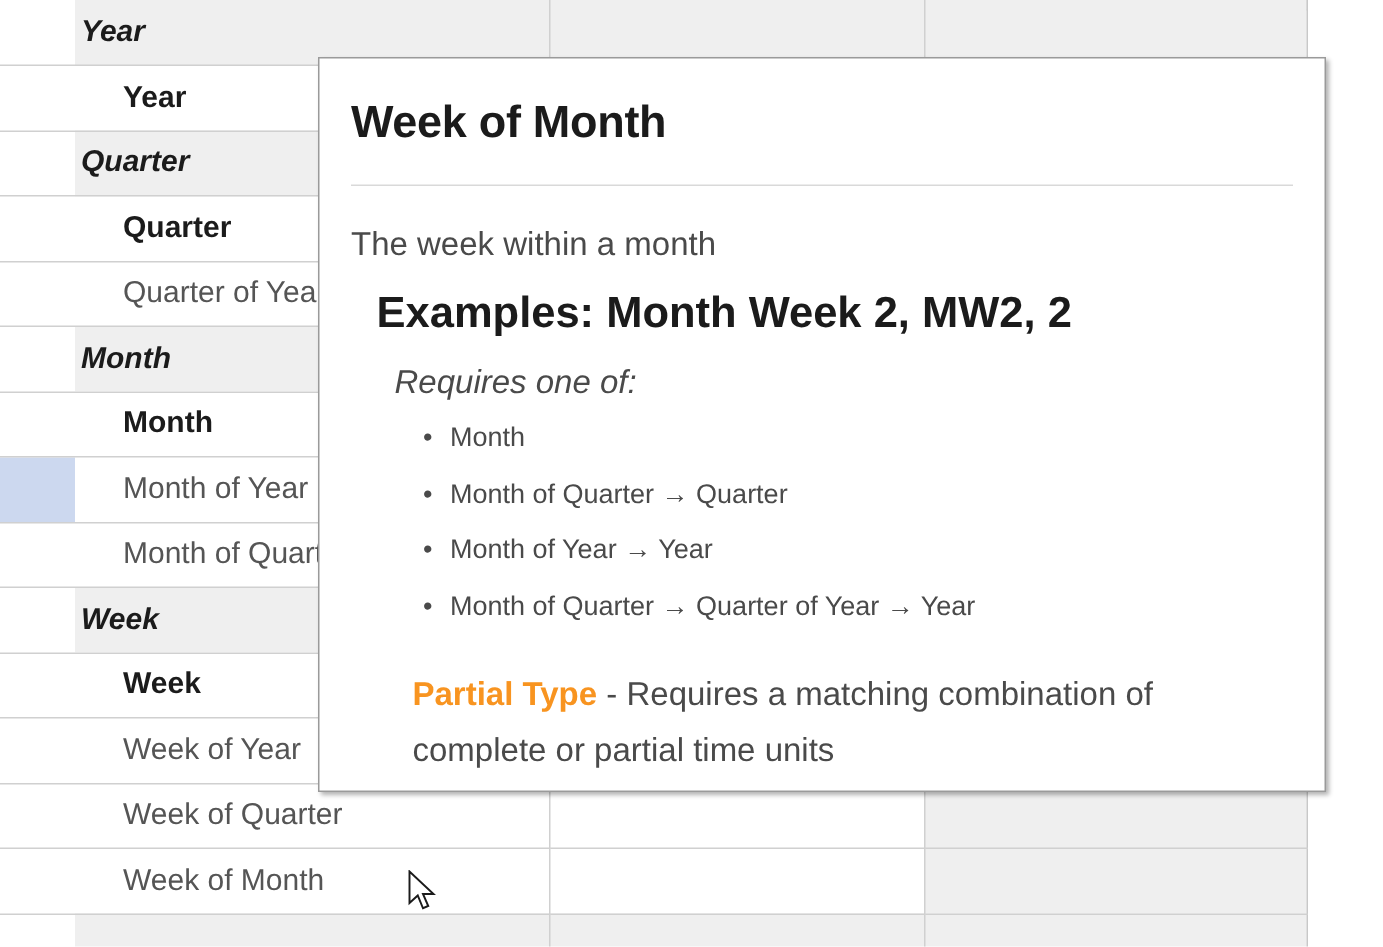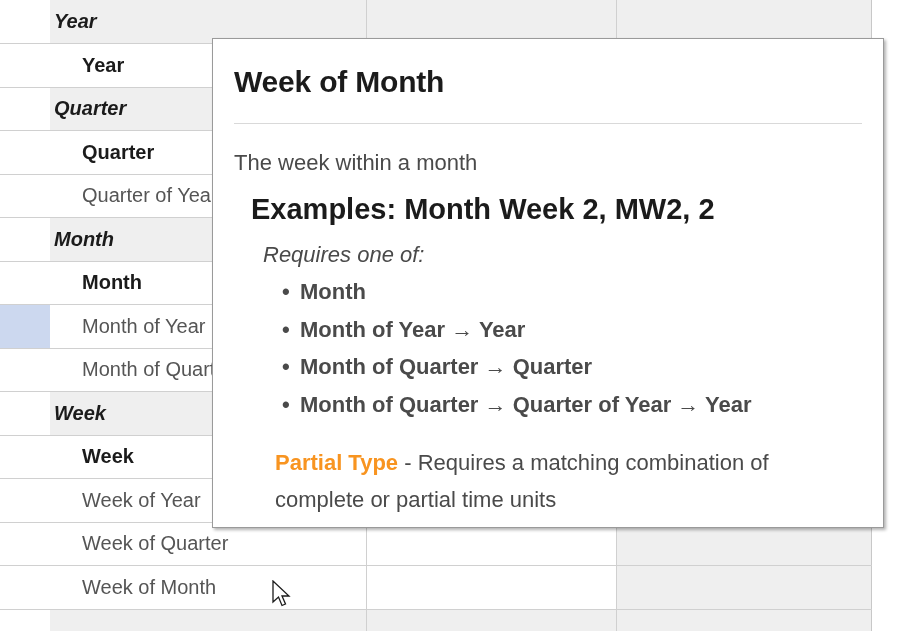--- a/index.html
+++ b/index.html
@@ -146,25 +146,24 @@
     color: #4a4a4a;
     margin-top: 16px;
     padding-left: 29px;
   }
   #tooltip .tt-list {
     list-style: none;
     margin: 5px 0 0 0;
     padding: 0 0 0 48px;
   }
   #tooltip .tt-list li {
-    font-size: 22px;
+    font-size: 18px;
     color: #4a4a4a;
     line-height: 37.5px;
     white-space: nowrap;
-    font-weight: bold;
   }
   #tooltip .tt-list li .bullet {
     display: inline-block;
     width: 18px;
     color: #4a4a4a;
   }
   #tooltip .tt-partial {
     font-size: 22px;
     color: #4a4a4a;
     margin-top: 21px;
@@ -326,22 +325,22 @@
 </table>
 
 <div id="tooltip">
   <div class="tt-title">Week of Month</div>
   <div class="tt-rule"></div>
   <div class="tt-desc">The week within a month</div>
   <div class="tt-examples">Examples: Month Week 2, MW2, 2</div>
   <div class="tt-requires">Requires one of:</div>
   <ul class="tt-list" id="requires-list">
       <li><span class="bullet">•</span><span>Month</span></li>
+      <li><span class="bullet">•</span><span>Month of Quarter → Quarter</span></li>
       <li><span class="bullet">•</span><span>Month of Year → Year</span></li>
-      <li><span class="bullet">•</span><span>Month of Quarter → Quarter</span></li>
       <li><span class="bullet">•</span><span>Month of Quarter → Quarter of Year → Year</span></li>
     </ul>
   <div class="tt-partial">
     <span class="partial-kw">Partial Type</span><span> - Requires a matching combination of complete or partial time units</span>
   </div>
 </div>
 
 <svg id="cursor" viewBox="0 0 20 30" style="left: 272px; top: 580px;">
   <polygon points="1,1 1,22 6.5,17 10,25.5 13.5,24 10,16 17,16" fill="#ffffff" stroke="#1b1b1b" stroke-width="1.3" stroke-linejoin="miter"></polygon>
 </svg>

